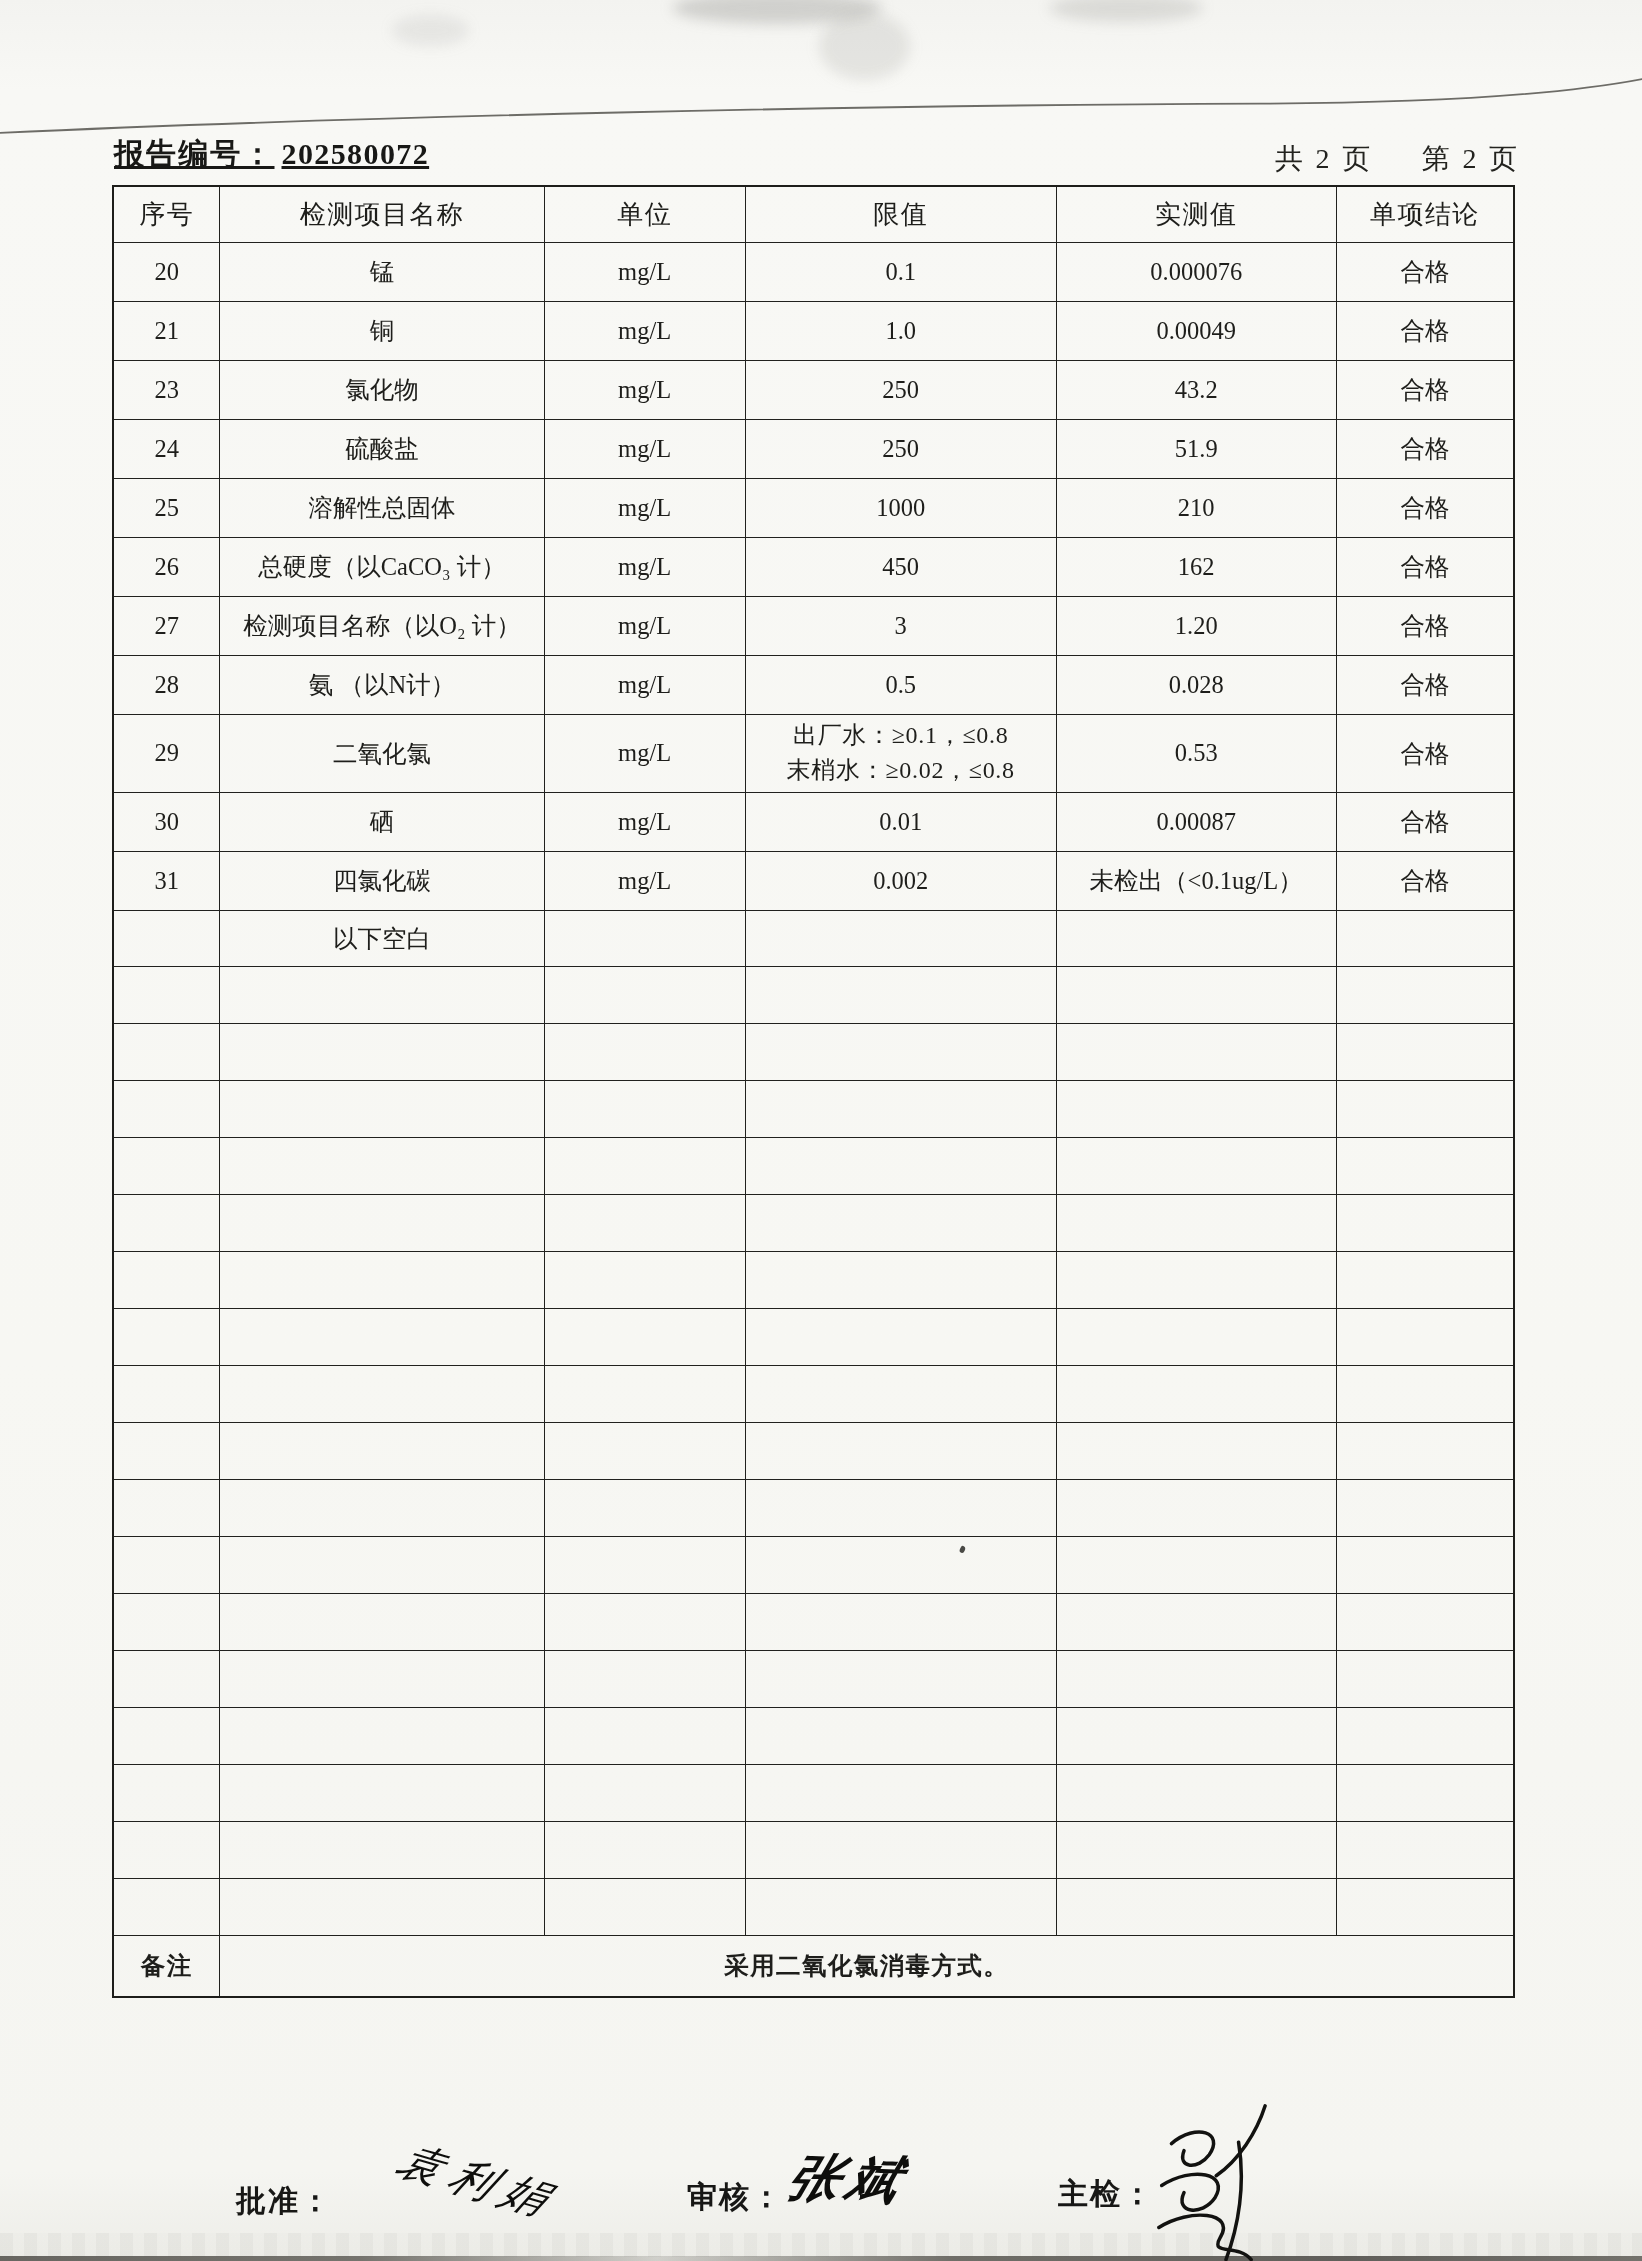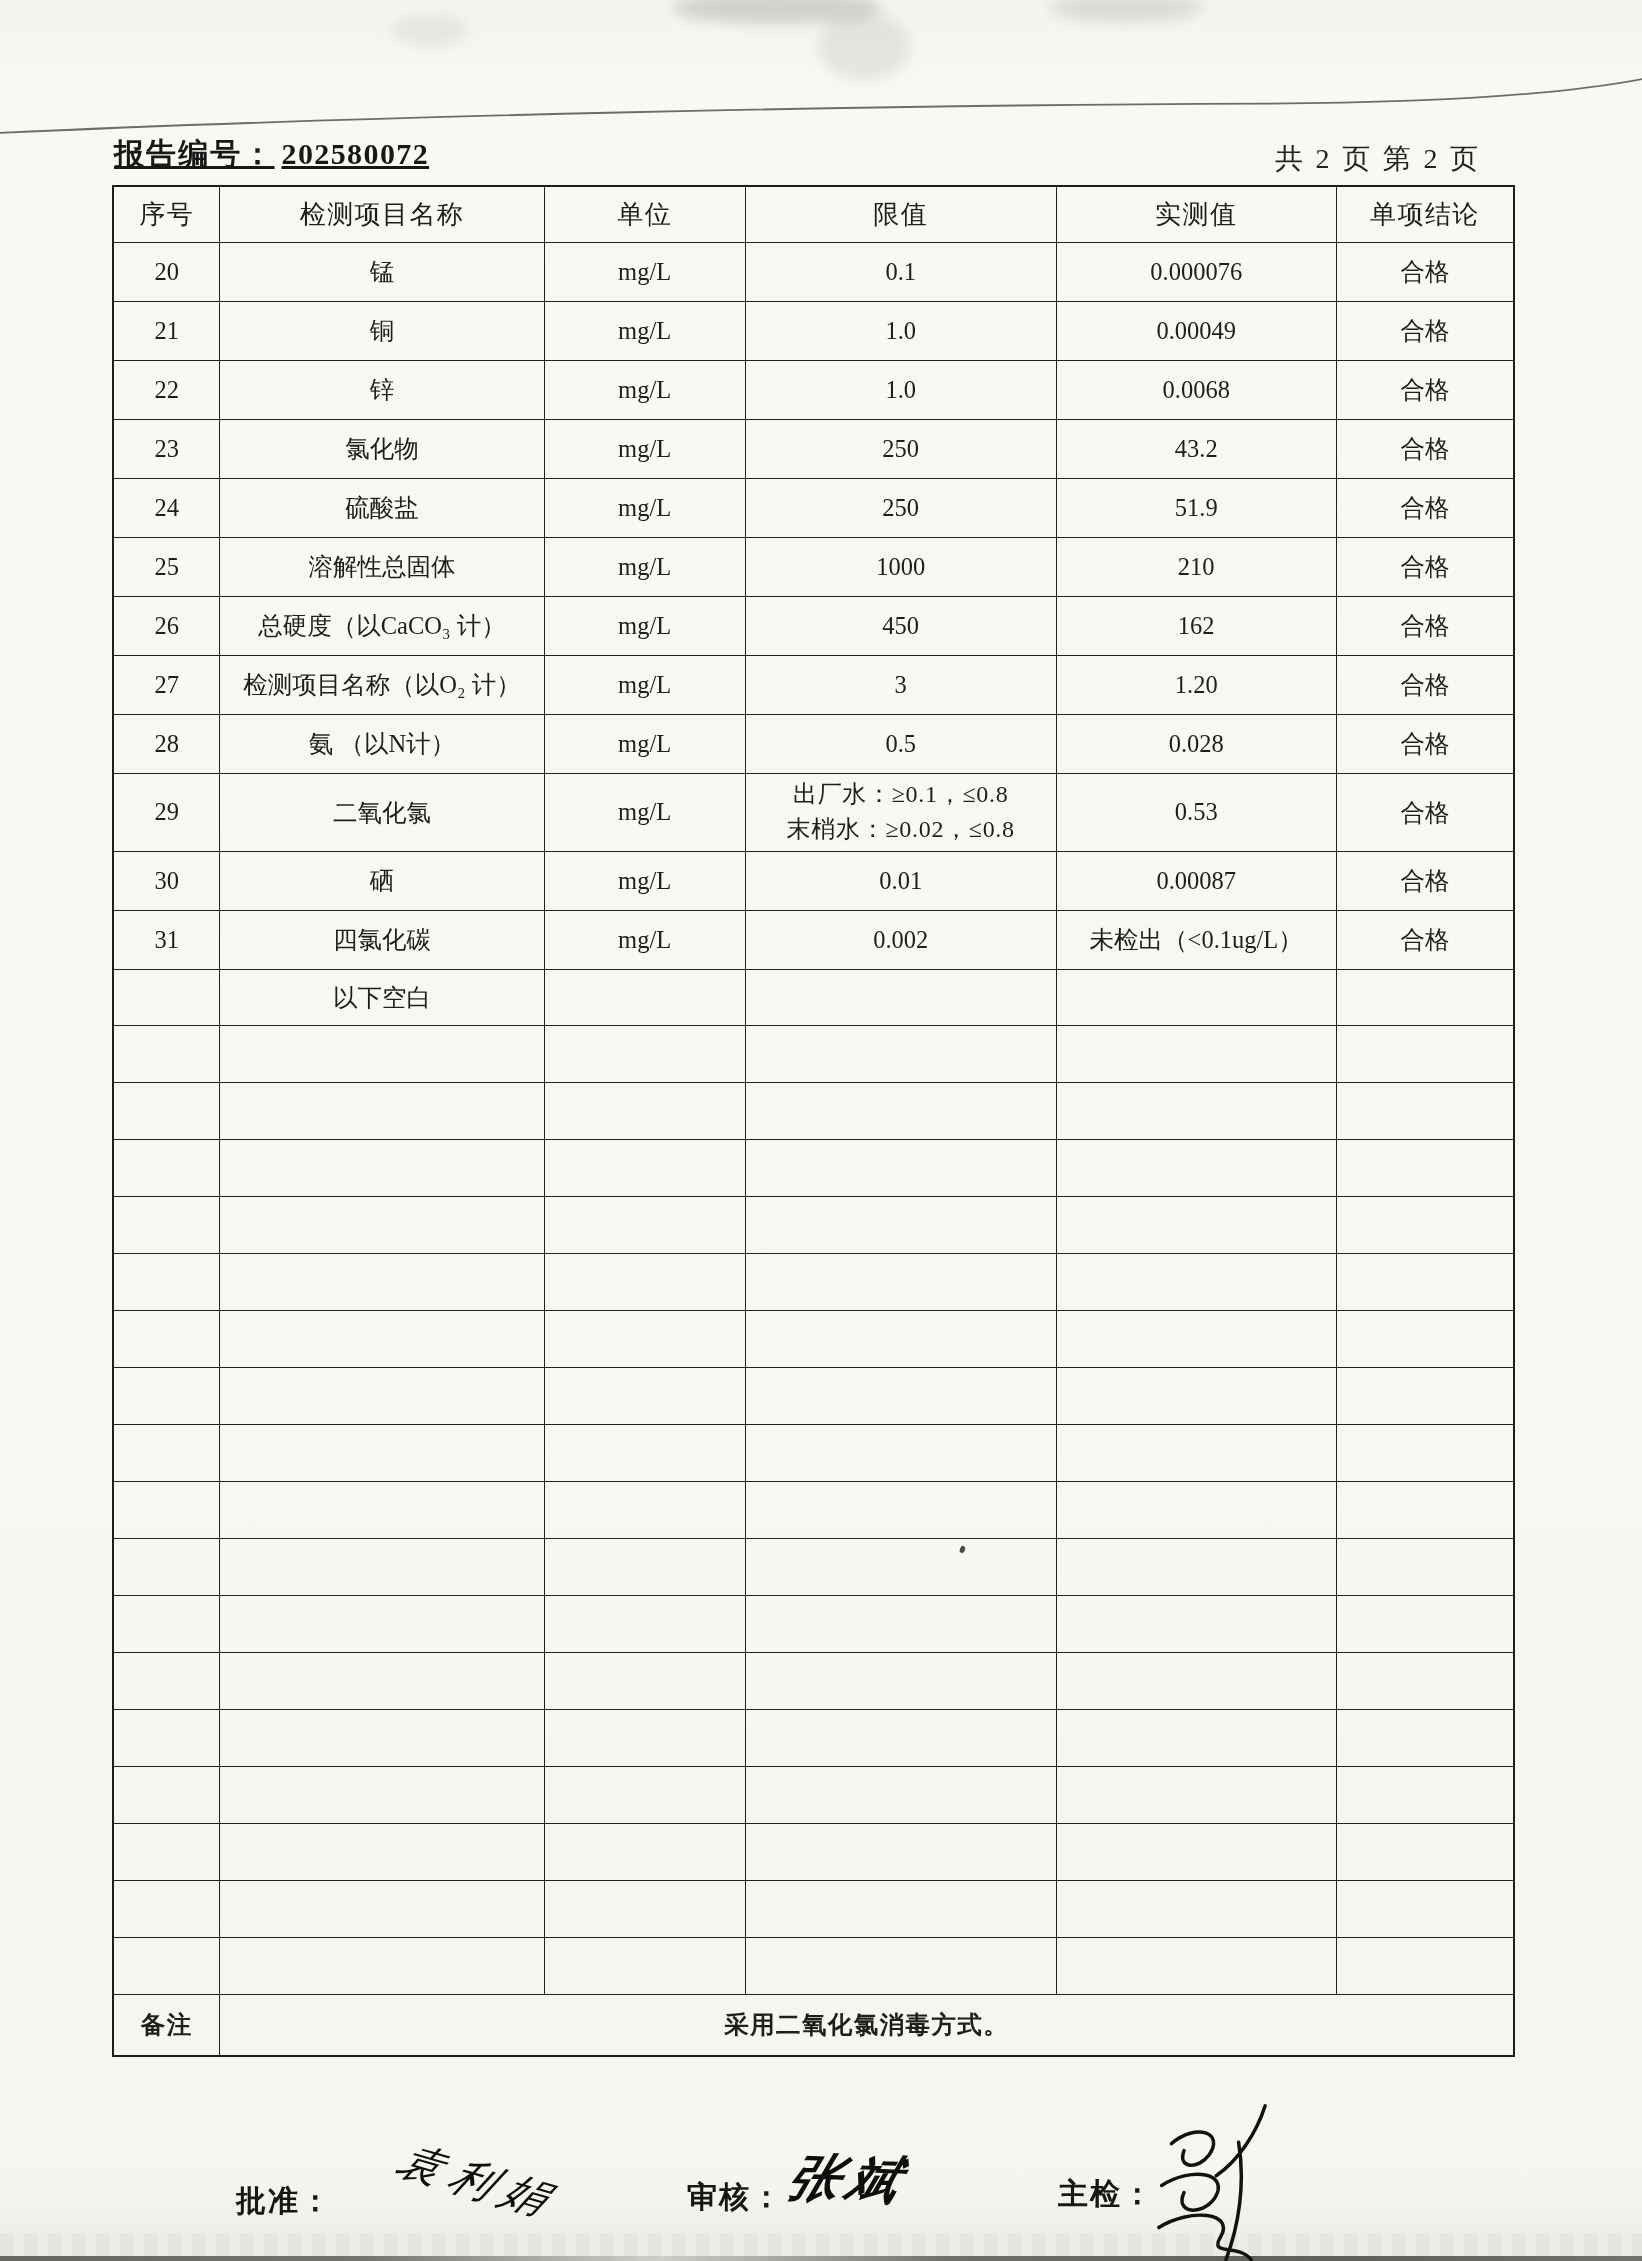--- a/index.html
+++ b/index.html
@@ -29,21 +29,21 @@
     background:linear-gradient(90deg,#46443f 0%,#57554f 22%,rgba(90,88,82,.25) 40%,#504e48 58%,#3d3b37 82%,#55534d 100%);
     opacity:.8; pointer-events:none;
   }
   .speck { position:absolute; left:960px; top:1546px; width:4.9px; height:7px;
     background:#2a2a27; border-radius:40% 60% 50% 50%; transform:rotate(24deg); opacity:.85; }
 
   
   .report-line { position:absolute; left:114px; top:134px; font-size:30px; font-weight:bold; letter-spacing:2.1px; color:#181816;text-decoration:underline; }
   .report-number { font-weight:bold; letter-spacing:1.4px; margin-left:7px; }
   .pagination { position:absolute; left:1275px; top:140px; font-size:28px; color:#23231f; letter-spacing:2.8px; white-space:nowrap; }
-  .pagination .pg2 { }
+  .pagination .pg2 { margin-left:39px; }
 
   
   table.report {
     position:absolute; left:112px; top:185px; width:1403px;
     border-collapse:collapse; table-layout:fixed;
   }
   table.report col.c1{width:7.63%} table.report col.c2{width:23.14%}
   table.report col.c3{width:14.36%} table.report col.c4{width:22.19%}
   table.report col.c5{width:20.0%}  table.report col.c6{width:12.68%}
   table.report th, table.report td {
@@ -139,28 +139,20 @@
         </tr>
         <tr class="data-row">
           <td>21</td>
           <td>铜</td>
           <td>mg/L</td>
           <td>1.0</td>
           <td>0.00049</td>
           <td>合格</td>
         </tr>
         <tr class="data-row">
-          <td>22</td>
-          <td>锌</td>
-          <td>mg/L</td>
-          <td>1.0</td>
-          <td>0.0068</td>
-          <td>合格</td>
-        </tr>
-        <tr class="data-row">
           <td>23</td>
           <td>氯化物</td>
           <td>mg/L</td>
           <td>250</td>
           <td>43.2</td>
           <td>合格</td>
         </tr>
         <tr class="data-row">
           <td>24</td>
           <td>硫酸盐</td>

